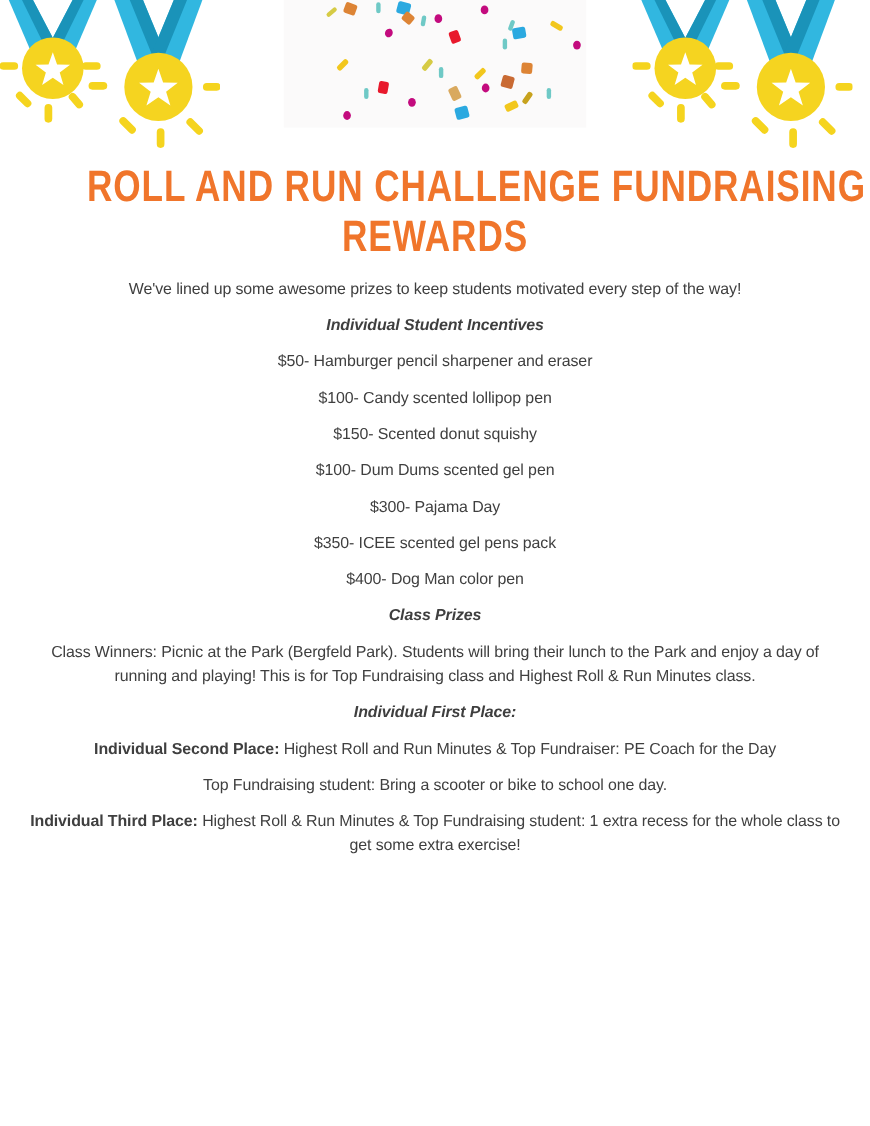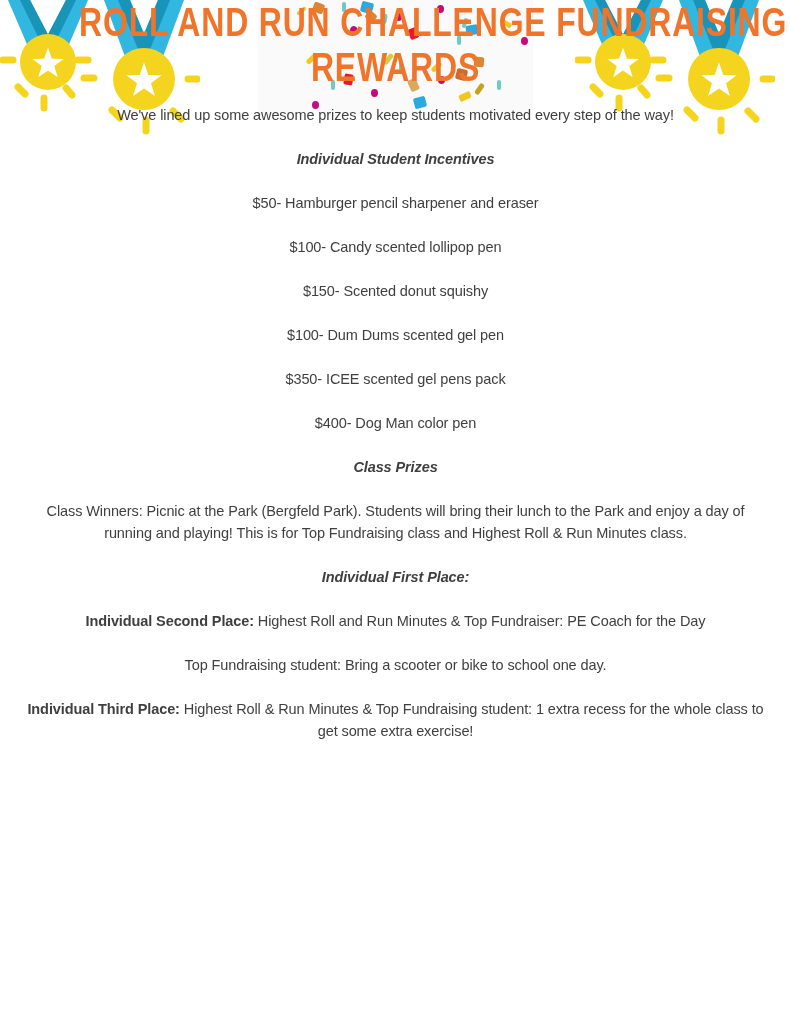--- a/index.html
+++ b/index.html
@@ -12,24 +12,24 @@
     color:var(--text,#3f3f3f);
   }
   
   .medal-group{position:absolute;top:0;width:200px;height:140px;}
   .medal-group.left{left:0;}
   .medal-group.right{left:575px;}
   .confetti-box{position:absolute;left:258px;top:0;width:275px;height:116px;background:var(--confetti-bg,#fbfafa);}
   .confetti-piece{position:absolute;}
 
   
-  .content{position:relative;text-align:center;font-size:14.5px;letter-spacing:-0.1px;}
+  .content{position:relative;padding-top:148px;text-align:center;font-size:14.5px;letter-spacing:-0.1px;}
   .title{margin:0 0 14px 0;color:var(--orange,#f0752b);font-size:40px;font-weight:bold;line-height:45px;}
   .title-line{display:block;white-space:nowrap;transform:scaleX(0.8);transform-origin:50% 50%;letter-spacing:1px;}
-  .content p{margin:22px 25px;line-height:22px;}
+  .content p{margin:11px 25px;line-height:22px;}
   .content p.intro{margin-top:8px;}
   .heading{font-weight:bold;font-style:italic;}
   .lead{font-weight:bold;}
 </style>
 </head>
 <body>
 
 <div class="page" style="--orange: #f0752b; --text: #3f3f3f; --confetti-bg: #fbfafa;">
 
   <div class="medal-group left"><svg width="200" height="140" viewBox="0 0 200 140" xmlns="http://www.w3.org/2000/svg">
@@ -128,20 +128,21 @@
       <span class="title-line">REWARDS</span>
     </h1>
 
     <p class="intro">We've lined up some awesome prizes to keep students motivated every step of the way!</p>
 
     <p class="heading">Individual Student Incentives</p>
     <p>$50- Hamburger pencil sharpener and eraser</p>
     <p>$100- Candy scented lollipop pen</p>
     <p>$150- Scented donut squishy</p>
     <p>$100- Dum Dums scented gel pen</p>
+    <p>$300- Pajama Day</p>
     <p>$350- ICEE scented gel pens pack</p>
     <p>$400- Dog Man color pen</p>
 
     <p class="heading">Class Prizes</p>
     <p>Class Winners: Picnic at the Park (Bergfeld Park). Students will bring their lunch to the Park and enjoy a day of running and playing! This is for Top Fundraising class and Highest Roll &amp; Run Minutes class.</p>
 
     <p class="heading">Individual First Place:</p>
     <p><span class="lead">Individual Second Place:</span><span> Highest Roll and Run Minutes &amp; Top Fundraiser: PE Coach for the Day</span></p>
 
     <p>Top Fundraising student: Bring a scooter or bike to school one day.</p>

